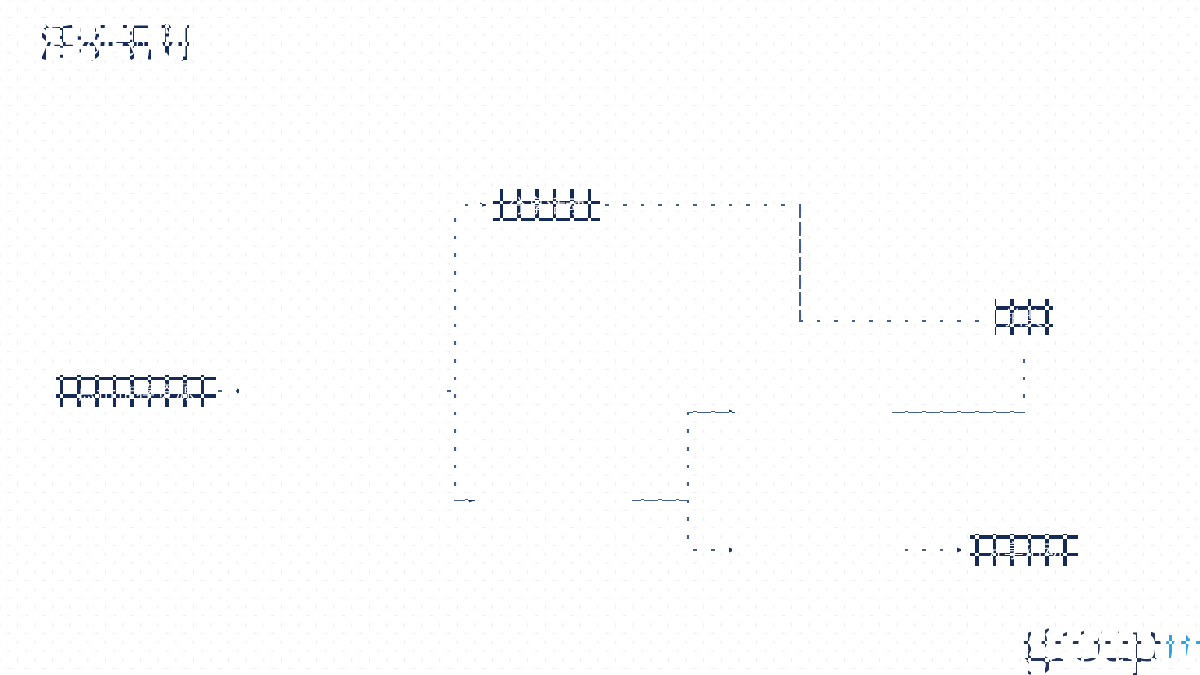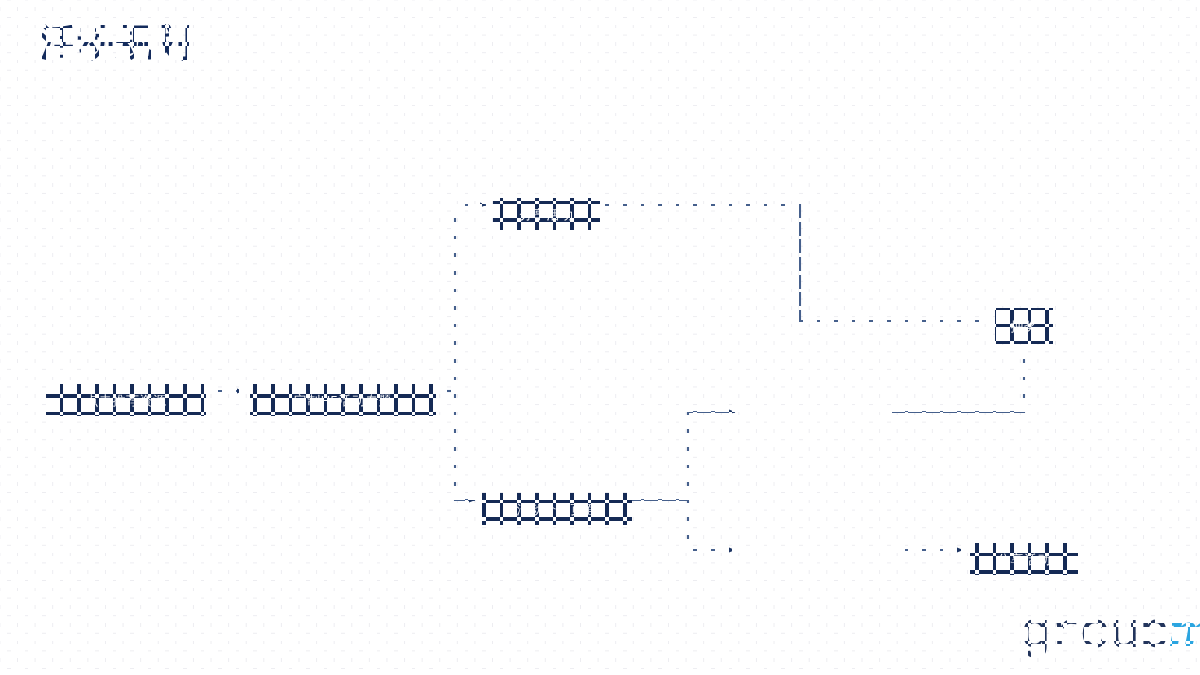--- a/index.html
+++ b/index.html
@@ -53,53 +53,52 @@
     font-weight: bold;
     color: #ef1b24;
     letter-spacing: 0.5px;
     white-space: nowrap;
   }
 
   .node {
     position: absolute;
     background: #152a55;
     color: #ffffff;
-    font-size: 13px;
+    font-size: 19px;
     line-height: 1;
     display: flex;
     align-items: center;
     justify-content: center;
     white-space: nowrap;
     letter-spacing: 0.5px;
     box-sizing: border-box;
     padding: 0 9px;
     z-index: 4;
-    margin-top: 9px;
   }
 
   #flow-svg {
     position: absolute;
     left: 0;
     top: 0;
     width: 1200px;
     height: 675px;
     z-index: 2;
     overflow: visible;
   }
 
   #logo {
     position: absolute;
     left: 1020px;
     top: 608px;
     z-index: 5;
   }
   #logo .lg-group {
-    font-size: 52px;
+    font-size: 64px;
     color: #23355c;
-    font-family: Liberation Mono, monospace;
+    font-family: Liberation Serif, serif;
     letter-spacing: -1.5px;
     line-height: 1;
   }
   #logo .lg-m {
     font-size: 44px;
     color: #2ba5e0;
     font-family: "DejaVu Serif", serif;
     font-style: italic;
     font-weight: bold;
     line-height: 1;
@@ -138,24 +137,22 @@
       <path d="M688,500 L688,550 L735,550" marker-end="url(#arrow)"></path>
 
       <path d="M892,412 L1024,412 L1024,346" marker-end="url(#arrowup)"></path>
 
       <path d="M892,550 L963,550" marker-end="url(#arrow)"></path>
     </g>
   </svg>
 
   <div id="title">活动规划</div>
 
-  <div class="node" style="left: 46px; top: 375px; width: 160px; height: 32px; background: rgb(21, 42, 85); color: rgb(255, 255, 255);">点击推荐资源</div>
-  <div class="node" style="left: 250px; top: 375px; width: 186px; height: 32px; background: rgb(21, 42, 85); color: rgb(255, 255, 255);">定制H5活动专题</div>
+  <div class="node" style="left: 56px; top: 375px; width: 160px; height: 32px; background: rgb(21, 42, 85); color: rgb(255, 255, 255);">点击推荐资源</div>
   <div class="node" style="left: 493px; top: 189px; width: 107px; height: 32px; background: rgb(21, 42, 85); color: rgb(255, 255, 255);">分享活动</div>
-  <div class="node" style="left: 482px; top: 484px; width: 150px; height: 32px; background: rgb(21, 42, 85); color: rgb(255, 255, 255);">活动介绍页面</div>
   <div class="node" style="left: 995px; top: 299px; width: 58px; height: 36px; background: rgb(21, 42, 85); color: rgb(255, 255, 255);">抽奖</div>
   <div class="node" style="left: 970px; top: 534px; width: 108px; height: 32px; background: rgb(21, 42, 85); color: rgb(255, 255, 255);">分享活动</div>
 
   <div id="logo">
     <div class="logo-wrap">
       <span class="lg-group">group</span>
       <span class="lg-m">m</span>
     </div>
   </div>
 

